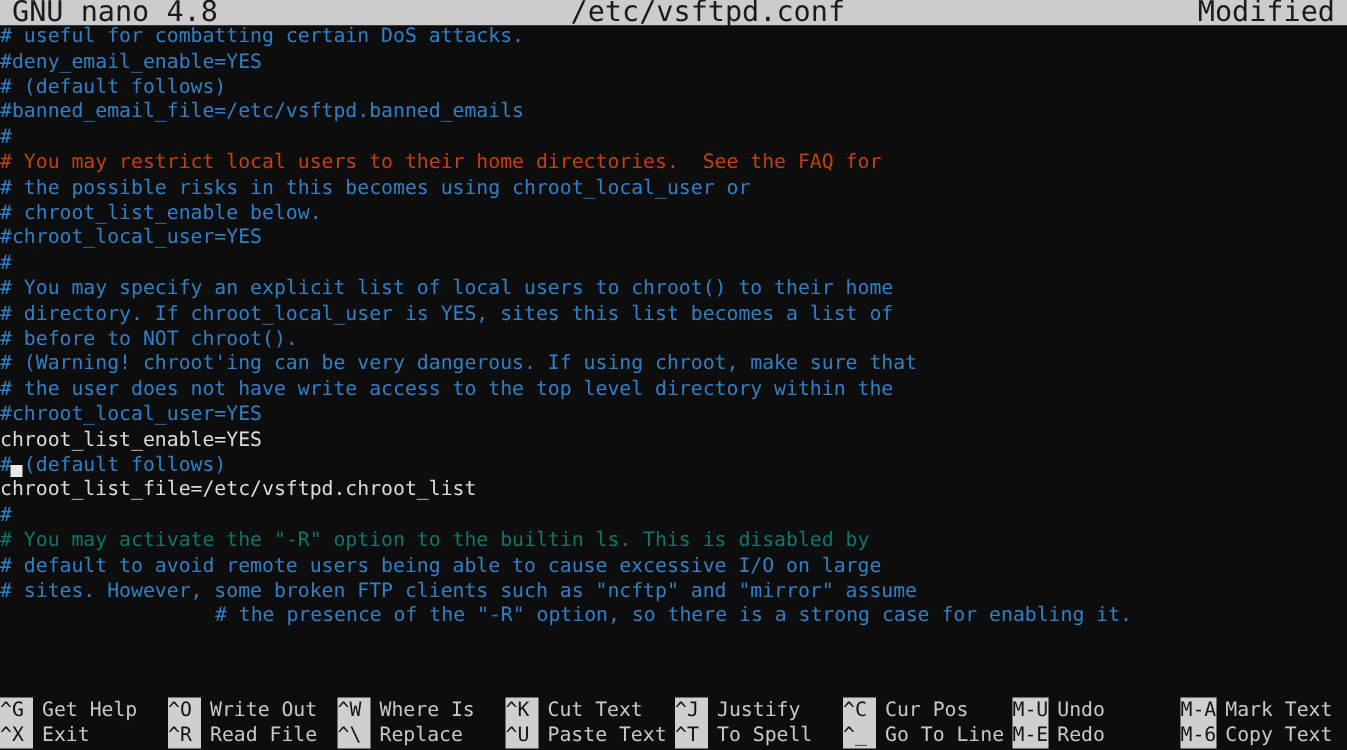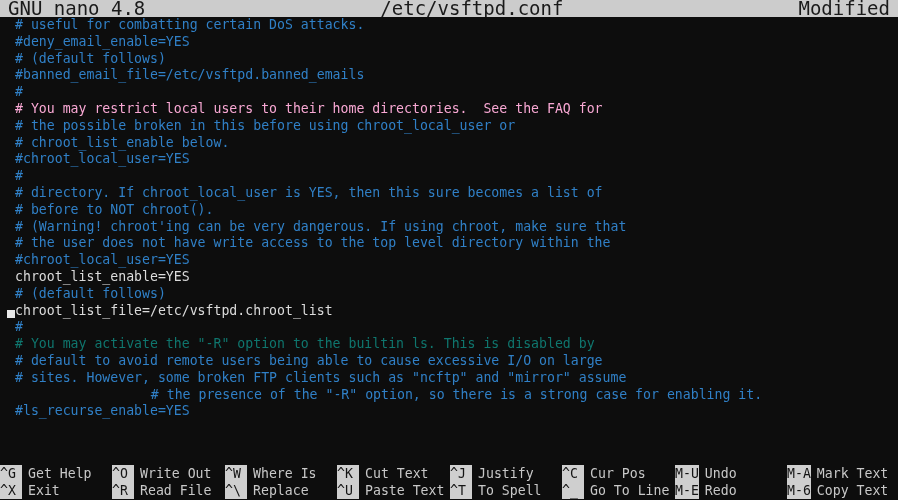--- a/index.html
+++ b/index.html
@@ -45,21 +45,21 @@
     position: absolute;
     left: 0; top: 17px;
     width: 898px;
     height: 446px;
     background: #0d0d0d;
     overflow: hidden;
   }
   .line {
     position: relative;
     height: 16.8px;
-    padding-left: 15px;
+    padding-left: 0;
     white-space: pre;
     color: #d9d9d9;
   }
   .line.comment { color: #3080c7; }
   .line.plain   { color: #dcdcdc; }
 
   
   #cursor {
     position: absolute;
     left: 7px;
@@ -120,39 +120,39 @@
     <span class="tb-right">Modified</span>
   </div>
 
   <div id="editor" style="background: rgb(13, 13, 13);">
     <div id="lines-container">
         <div class="line comment" style="color: rgb(48, 128, 199);"># useful for combatting certain DoS attacks.</div>
         <div class="line comment" style="color: rgb(48, 128, 199);">#deny_email_enable=YES</div>
         <div class="line comment" style="color: rgb(48, 128, 199);"># (default follows)</div>
         <div class="line comment" style="color: rgb(48, 128, 199);">#banned_email_file=/etc/vsftpd.banned_emails</div>
         <div class="line comment" style="color: rgb(48, 128, 199);">#</div>
-        <div class="line comment" style="color: #f9a8d4;"># You may restrict local users to their home directories.  See the FAQ for</div>
-        <div class="line comment" style="color: rgb(48, 128, 199);"># the possible broken in this before using chroot_local_user or</div>
+        <div class="line comment" style="color: #c2410c;"># You may restrict local users to their home directories.  See the FAQ for</div>
+        <div class="line comment" style="color: rgb(48, 128, 199);"># the possible risks in this becomes using chroot_local_user or</div>
         <div class="line comment" style="color: rgb(48, 128, 199);"># chroot_list_enable below.</div>
         <div class="line comment" style="color: rgb(48, 128, 199);">#chroot_local_user=YES</div>
         <div class="line comment" style="color: rgb(48, 128, 199);">#</div>
-        <div class="line comment" style="color: rgb(48, 128, 199);"># directory. If chroot_local_user is YES, then this sure becomes a list of</div>
+        <div class="line comment" style="color: rgb(48, 128, 199);"># You may specify an explicit list of local users to chroot() to their home</div>
+        <div class="line comment" style="color: rgb(48, 128, 199);"># directory. If chroot_local_user is YES, sites this list becomes a list of</div>
         <div class="line comment" style="color: rgb(48, 128, 199);"># before to NOT chroot().</div>
         <div class="line comment" style="color: rgb(48, 128, 199);"># (Warning! chroot'ing can be very dangerous. If using chroot, make sure that</div>
         <div class="line comment" style="color: rgb(48, 128, 199);"># the user does not have write access to the top level directory within the</div>
         <div class="line comment" style="color: rgb(48, 128, 199);">#chroot_local_user=YES</div>
         <div class="line plain" style="color: rgb(220, 220, 220);">chroot_list_enable=YES</div>
         <div class="line comment" style="color: rgb(48, 128, 199);"># (default follows)</div>
         <div class="line plain" style="color: rgb(220, 220, 220);">chroot_list_file=/etc/vsftpd.chroot_list</div>
         <div class="line comment" style="color: rgb(48, 128, 199);">#</div>
         <div class="line comment" style="color: #0f766e;"># You may activate the "-R" option to the builtin ls. This is disabled by</div>
         <div class="line comment" style="color: rgb(48, 128, 199);"># default to avoid remote users being able to cause excessive I/O on large</div>
         <div class="line comment" style="color: rgb(48, 128, 199);"># sites. However, some broken FTP clients such as "ncftp" and "mirror" assume</div>
         <div class="line comment" style="color: rgb(48, 128, 199); text-align: center;"># the presence of the "-R" option, so there is a strong case for enabling it.</div>
-        <div class="line comment" style="color: rgb(48, 128, 199);">#ls_recurse_enable=YES</div>
       </div>
     <div id="cursor" style="left: 7px; top: 293px; background: rgb(232, 232, 232);"></div>
   </div>
 
   <div id="helpbar" style="background: rgb(13, 13, 13);">
     <div class="help-row r1"><div class="help-cell" style="left: 0px;"><span class="help-key" style="background: rgb(207, 207, 207); color: rgb(20, 20, 20);">^G</span><span class="help-label">Get Help</span></div><div class="help-cell" style="left: 112px;"><span class="help-key" style="background: rgb(207, 207, 207); color: rgb(20, 20, 20);">^O</span><span class="help-label">Write Out</span></div><div class="help-cell" style="left: 225px;"><span class="help-key" style="background: rgb(207, 207, 207); color: rgb(20, 20, 20);">^W</span><span class="help-label">Where Is</span></div><div class="help-cell" style="left: 337px;"><span class="help-key" style="background: rgb(207, 207, 207); color: rgb(20, 20, 20);">^K</span><span class="help-label">Cut Text</span></div><div class="help-cell" style="left: 450px;"><span class="help-key" style="background: rgb(207, 207, 207); color: rgb(20, 20, 20);">^J</span><span class="help-label">Justify</span></div><div class="help-cell" style="left: 562px;"><span class="help-key" style="background: rgb(207, 207, 207); color: rgb(20, 20, 20);">^C</span><span class="help-label">Cur Pos</span></div><div class="help-cell" style="left: 675px;"><span class="help-key" style="background: rgb(207, 207, 207); color: rgb(20, 20, 20);">M-U</span><span class="help-label">Undo</span></div><div class="help-cell" style="left: 787px;"><span class="help-key" style="background: rgb(207, 207, 207); color: rgb(20, 20, 20);">M-A</span><span class="help-label">Mark Text</span></div></div>
     <div class="help-row r2"><div class="help-cell" style="left: 0px;"><span class="help-key" style="background: rgb(207, 207, 207); color: rgb(20, 20, 20);">^X</span><span class="help-label">Exit</span></div><div class="help-cell" style="left: 112px;"><span class="help-key" style="background: rgb(207, 207, 207); color: rgb(20, 20, 20);">^R</span><span class="help-label">Read File</span></div><div class="help-cell" style="left: 225px;"><span class="help-key" style="background: rgb(207, 207, 207); color: rgb(20, 20, 20);">^\</span><span class="help-label">Replace</span></div><div class="help-cell" style="left: 337px;"><span class="help-key" style="background: rgb(207, 207, 207); color: rgb(20, 20, 20);">^U</span><span class="help-label">Paste Text</span></div><div class="help-cell" style="left: 450px;"><span class="help-key" style="background: rgb(207, 207, 207); color: rgb(20, 20, 20);">^T</span><span class="help-label">To Spell</span></div><div class="help-cell" style="left: 562px;"><span class="help-key" style="background: rgb(207, 207, 207); color: rgb(20, 20, 20);">^_</span><span class="help-label">Go To Line</span></div><div class="help-cell" style="left: 675px;"><span class="help-key" style="background: rgb(207, 207, 207); color: rgb(20, 20, 20);">M-E</span><span class="help-label">Redo</span></div><div class="help-cell" style="left: 787px;"><span class="help-key" style="background: rgb(207, 207, 207); color: rgb(20, 20, 20);">M-6</span><span class="help-label">Copy Text</span></div></div>
   </div>
 
 </div>

